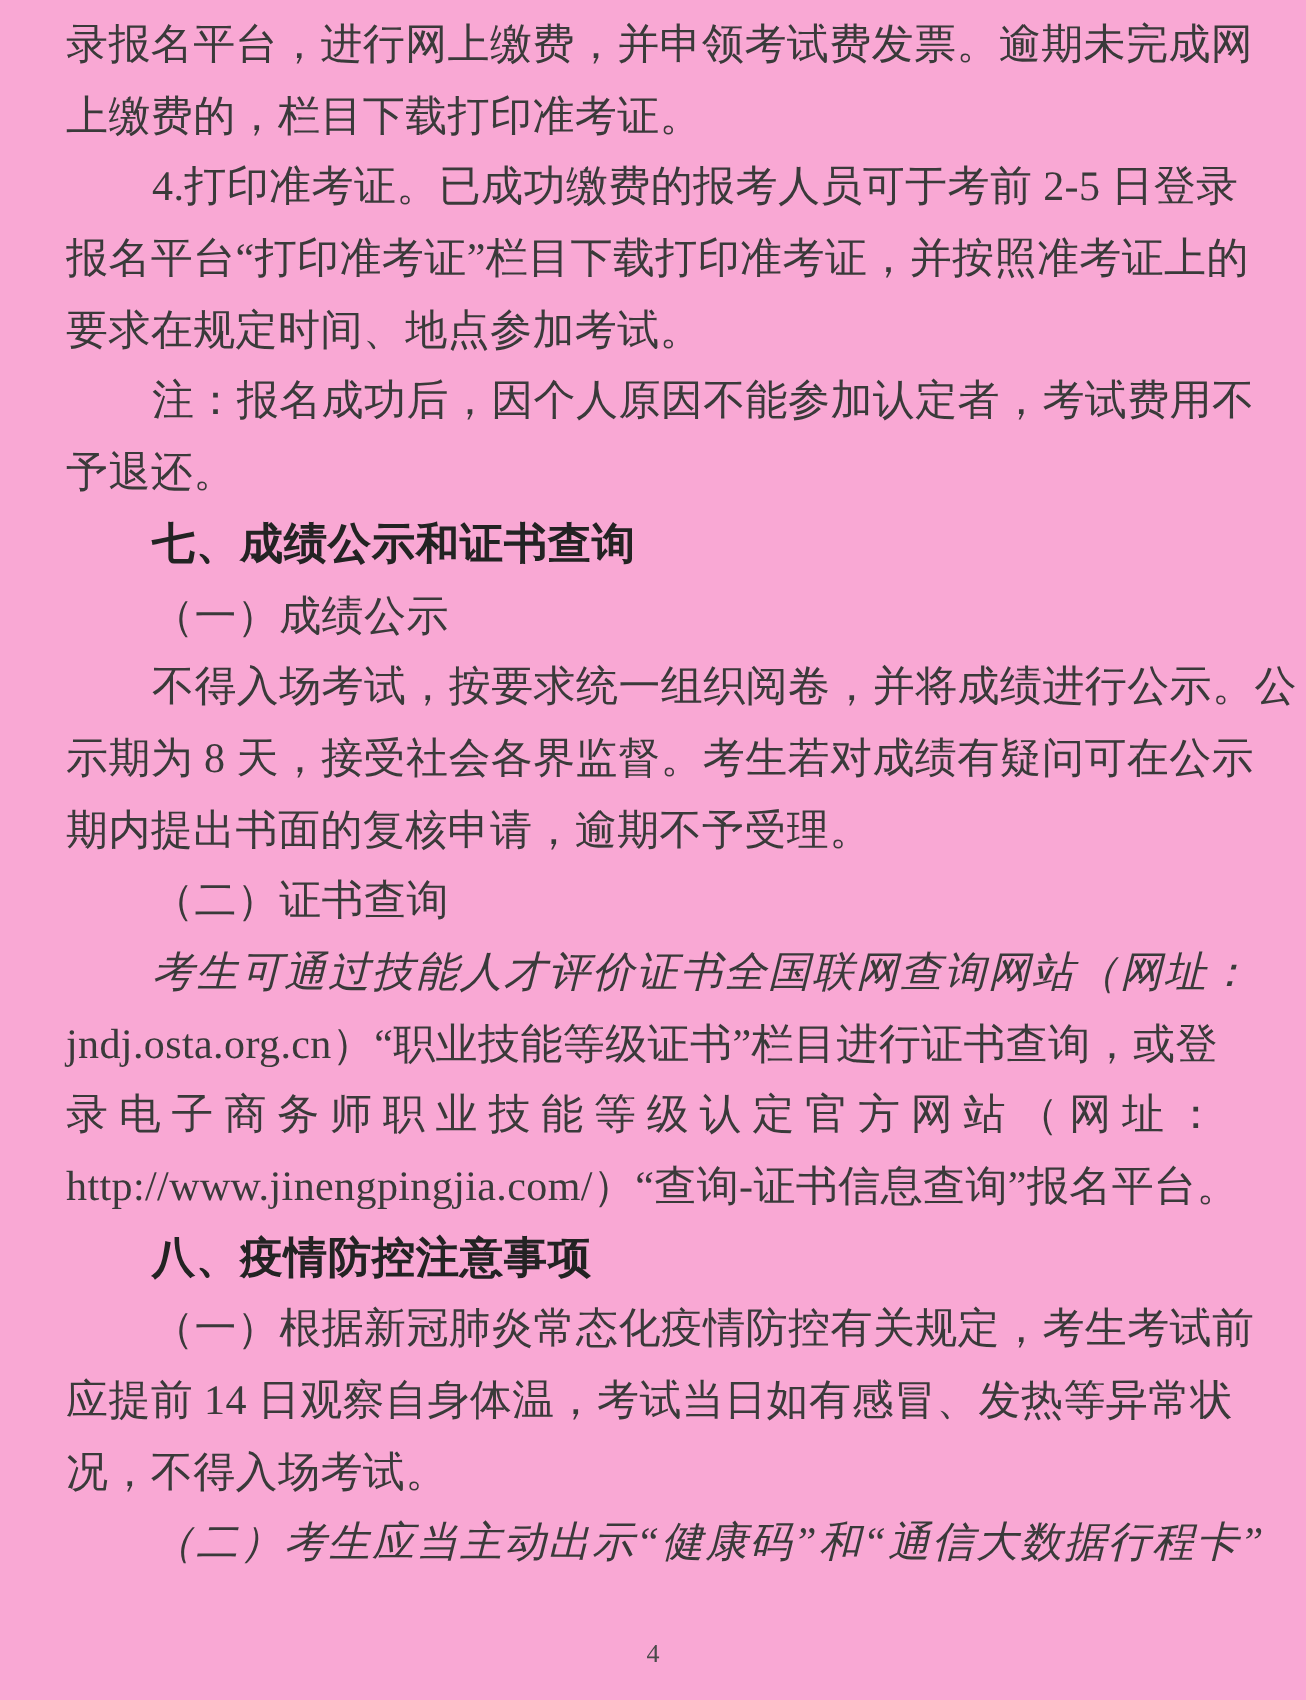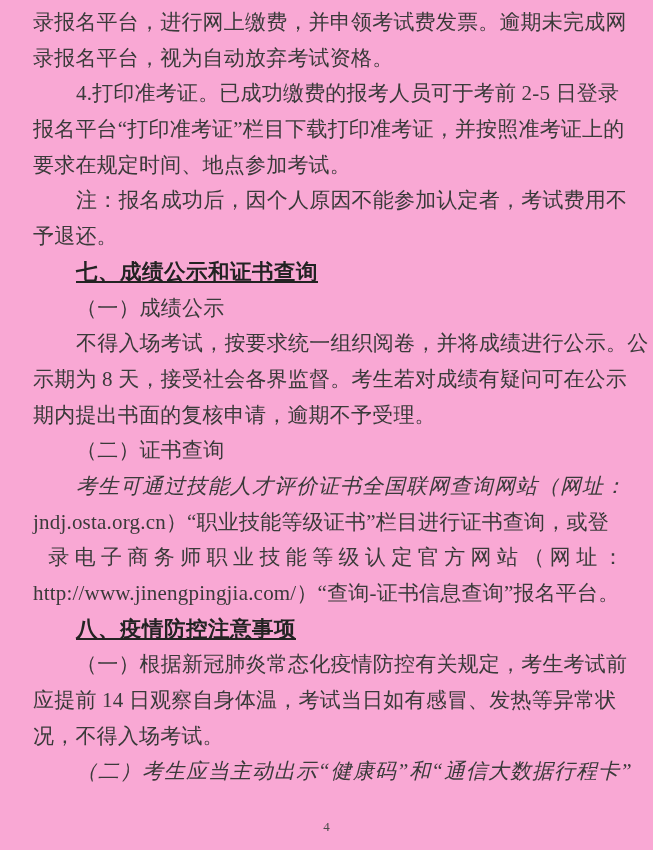--- a/index.html
+++ b/index.html
@@ -31,42 +31,41 @@
     letter-spacing: 0.2px;
     white-space: nowrap;
   }
   .indent { padding-left: 43px; }
   .heading {
     font-family: "Liberation Sans", sans-serif;
     font-weight: bold;
     color: #232323;
     font-size: 21.5px;
     letter-spacing: 0.5px;
-    text-decoration: underline;
   }
   .sp1 { letter-spacing: 1px; font-style: italic; }
-  .spread { letter-spacing: 5.4px; text-align: right; }
+  .spread { letter-spacing: 5.4px; }
   .pagenum {
     position: absolute;
     bottom: 15px;
     left: 0;
     width: 100%;
     text-align: center;
     font-size: 13px;
     color: #4a4a4a;
     font-family: "Liberation Serif", serif;
   }
 </style>
 </head>
 <body>
 
 <div class="page">
   <div class="textblock">
     <div class="line">录报名平台，进行网上缴费，并申领考试费发票。逾期未完成网</div>
-    <div class="line">录报名平台，视为自动放弃考试资格。</div>
+    <div class="line">上缴费的，栏目下载打印准考证。</div>
     <div class="line indent">4.打印准考证。已成功缴费的报考人员可于考前 2-5 日登录</div>
     <div class="line">报名平台“打印准考证”栏目下载打印准考证，并按照准考证上的</div>
     <div class="line">要求在规定时间、地点参加考试。</div>
     <div class="line indent">注：报名成功后，因个人原因不能参加认定者，考试费用不</div>
     <div class="line">予退还。</div>
     <div class="line indent heading">七、成绩公示和证书查询</div>
     <div class="line indent">（一）成绩公示</div>
     <div class="line indent">不得入场考试，按要求统一组织阅卷，并将成绩进行公示。公</div>
     <div class="line">示期为 8 天，接受社会各界监督。考生若对成绩有疑问可在公示</div>
     <div class="line">期内提出书面的复核申请，逾期不予受理。</div>

